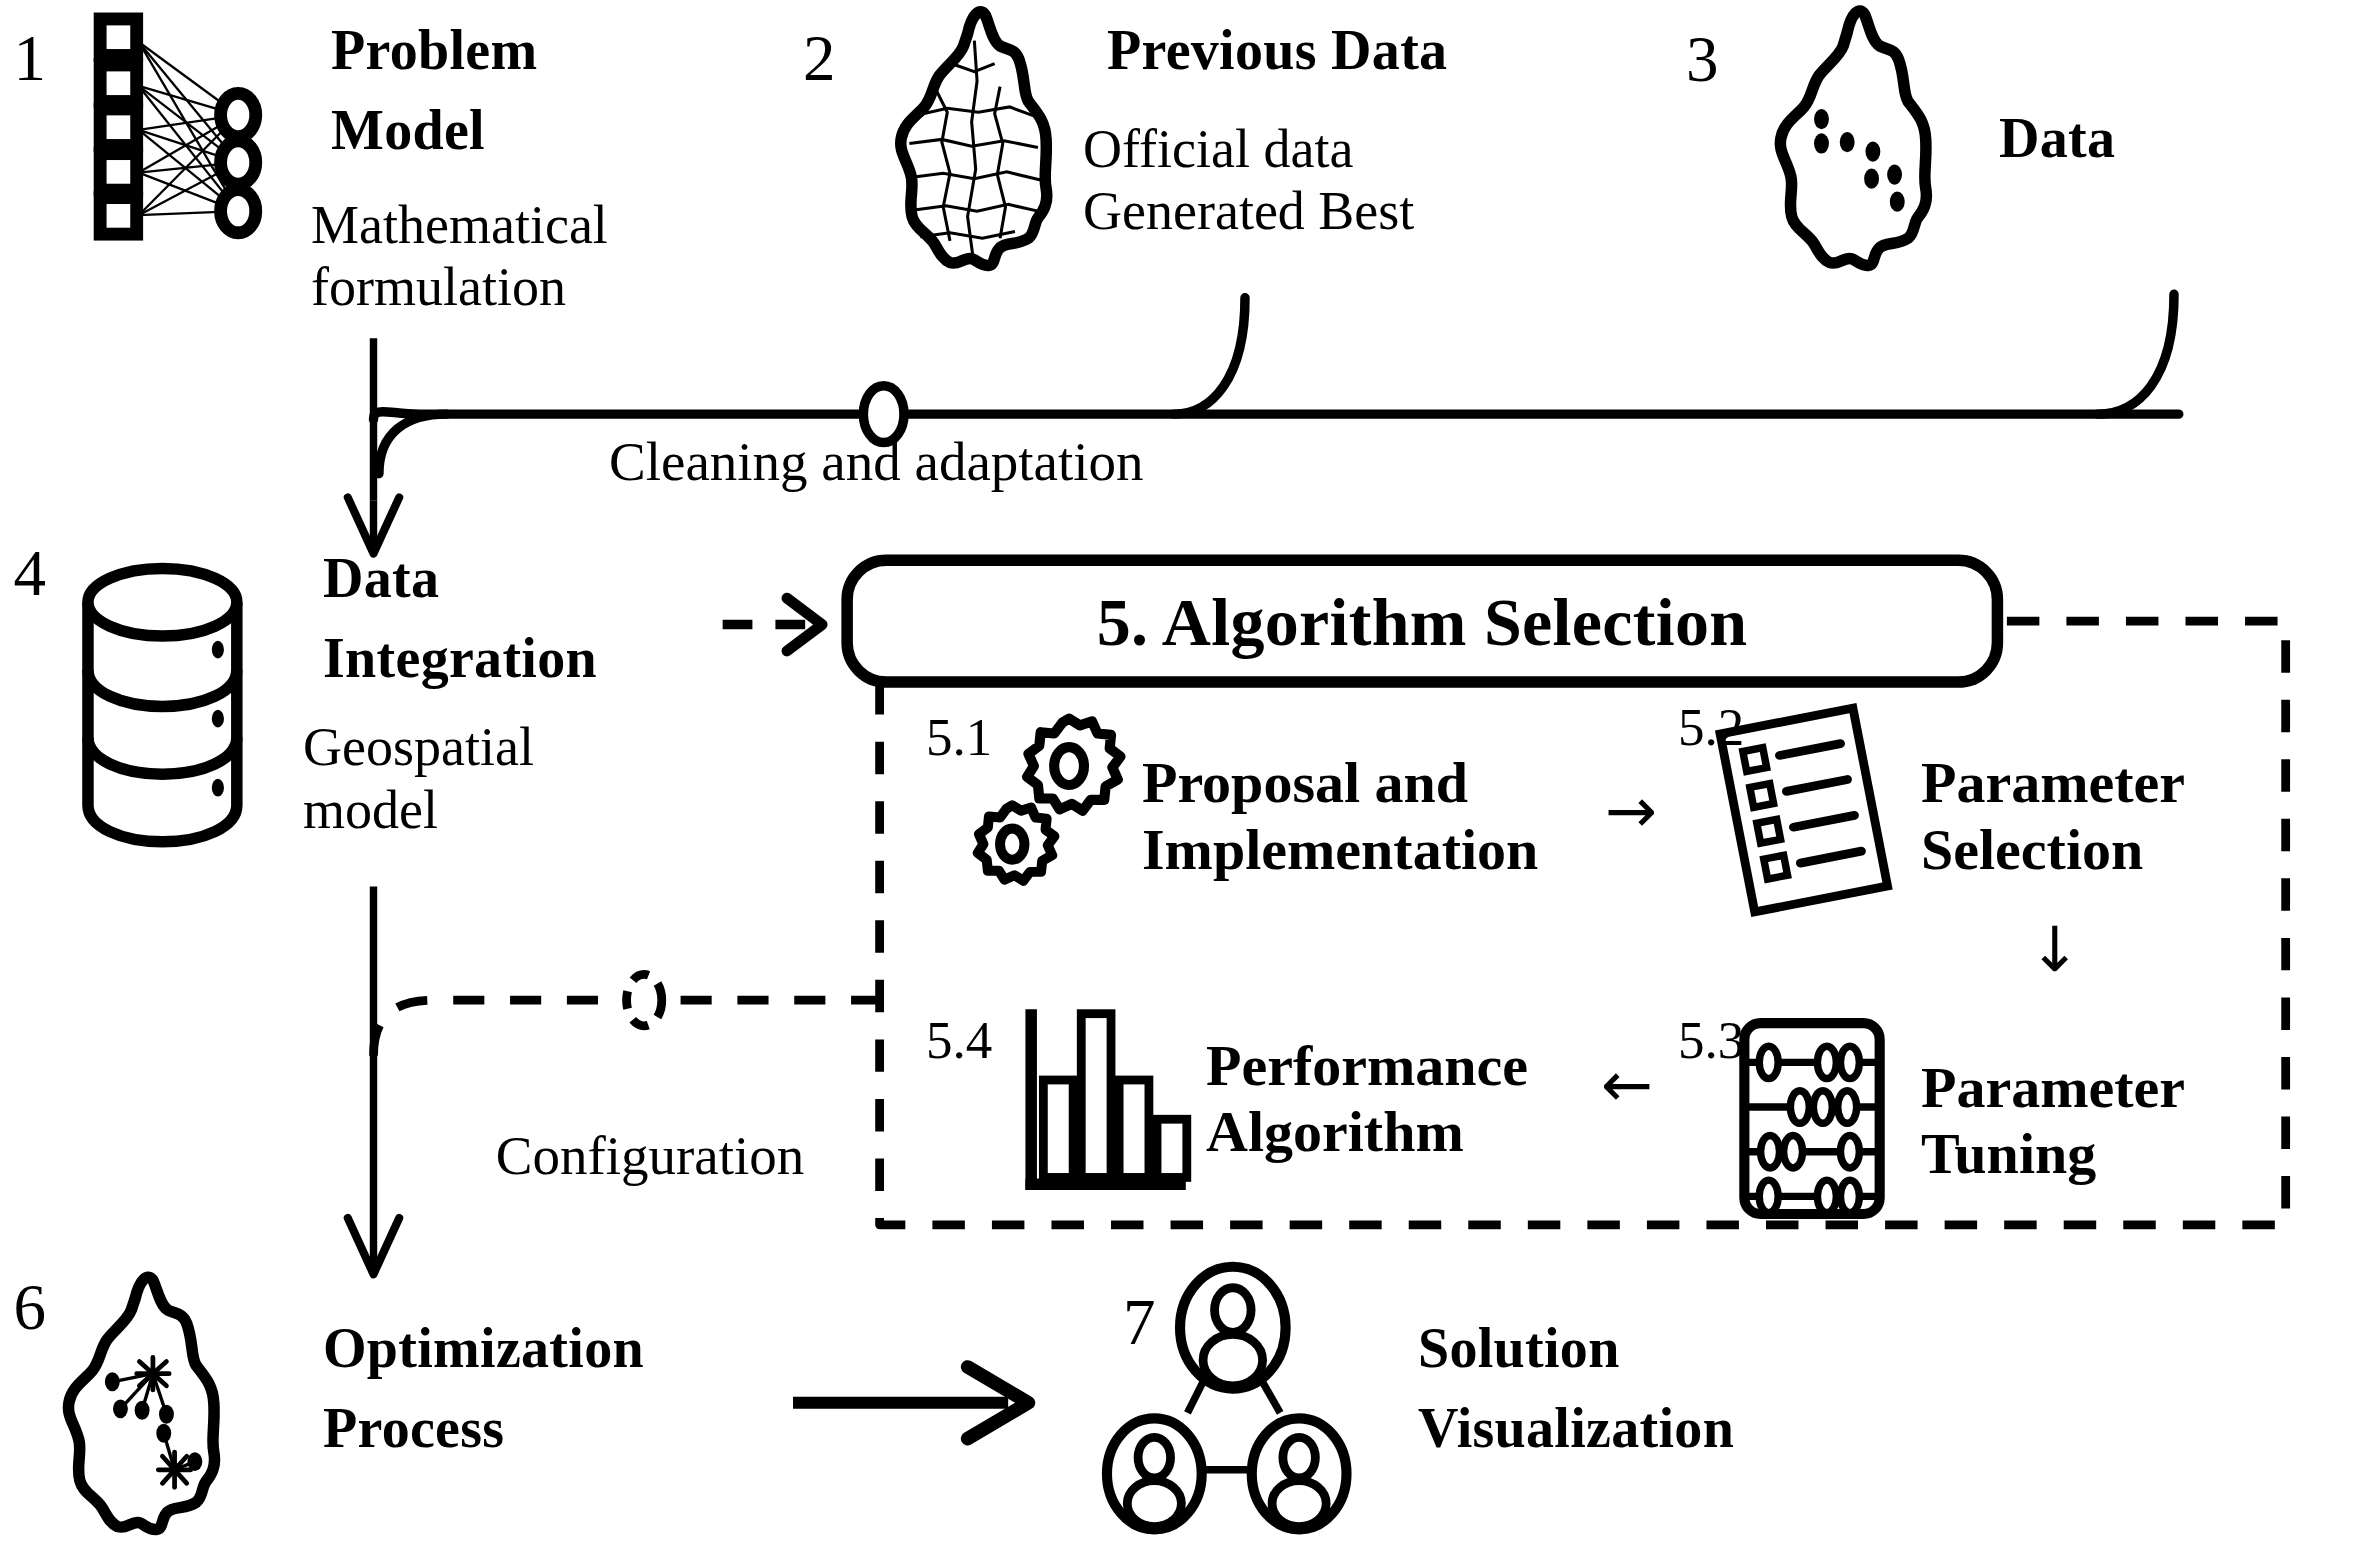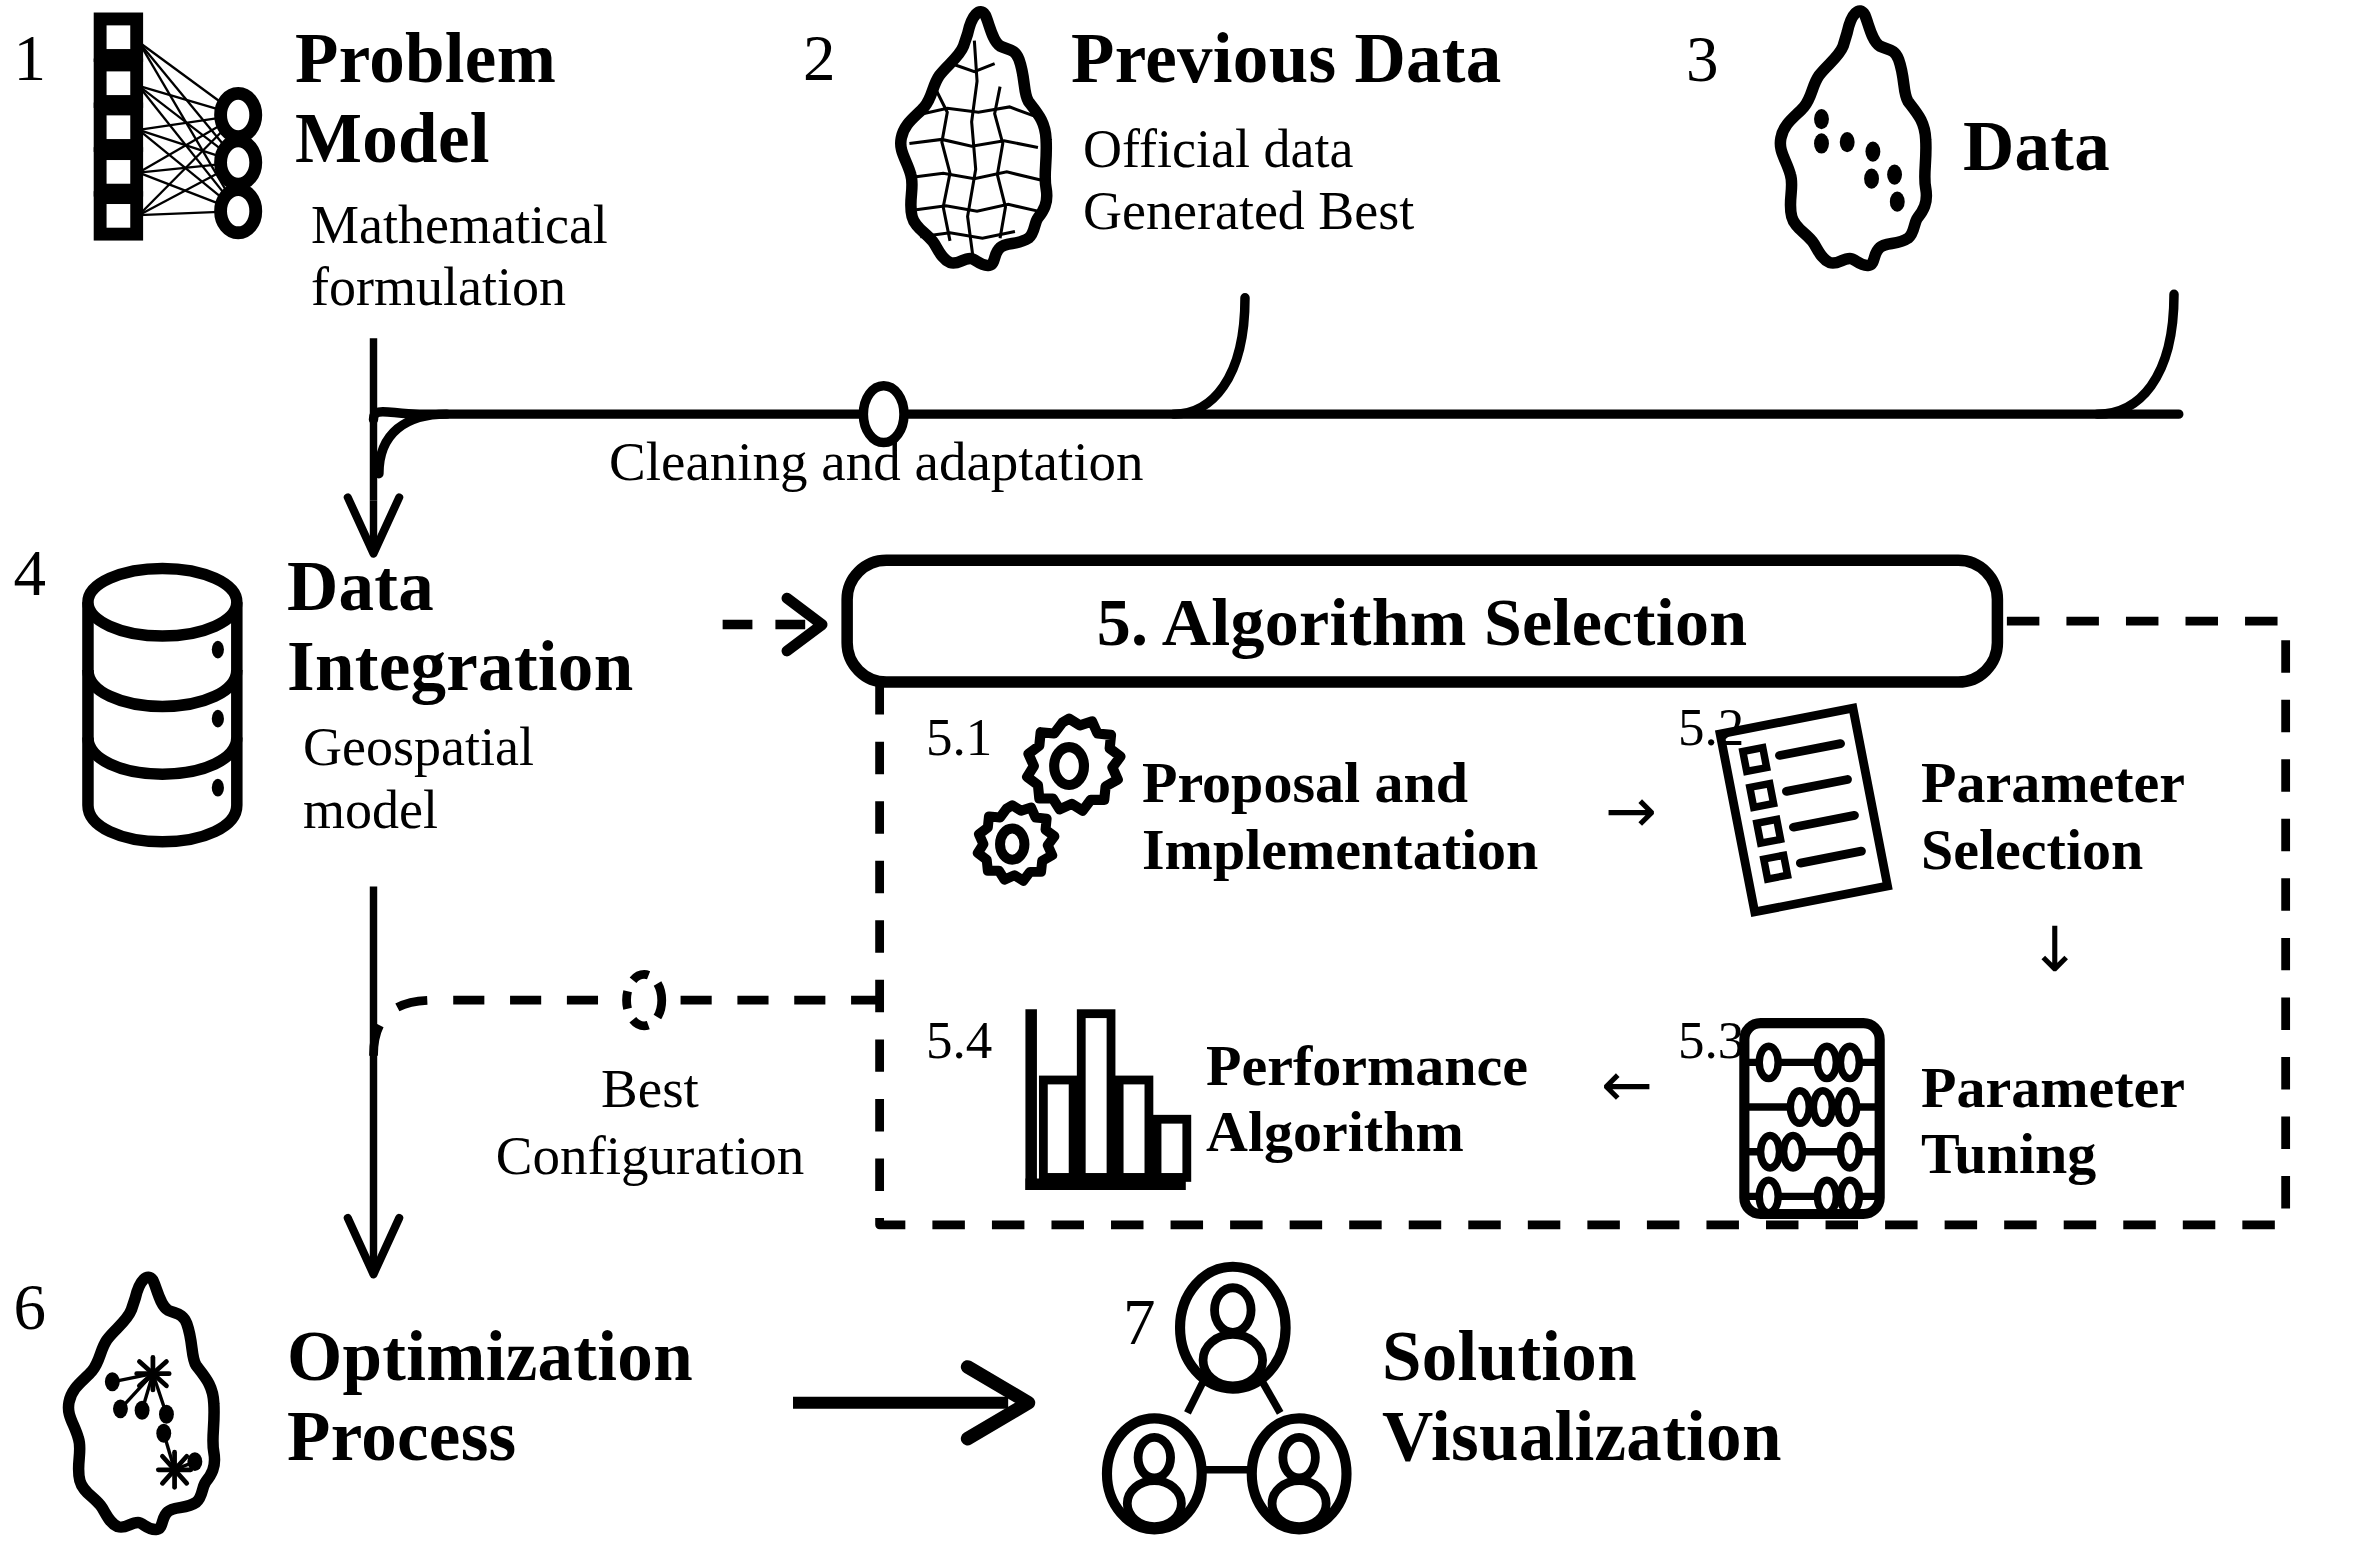--- a/index.html
+++ b/index.html
@@ -30,24 +30,25 @@
     font-weight: 400;
     line-height: 1;
     font-family: "Liberation Serif", "DejaVu Serif", serif;
   }
   .sub-num {
     font-size: 53px;
     font-weight: 400;
     line-height: 1;
   }
   .title-bold {
-    font-size: 71px;
+    font-size: 56px;
     font-weight: bold;
     line-height: 1.08;
     letter-spacing: 0.3px;
+    margin-left: 36px;
   }
   .title-bold-sm {
     font-size: 58px;
     font-weight: bold;
     line-height: 1.12;
   }
   .sub-reg {
     font-size: 54px;
     font-weight: 400;
     line-height: 1.14;
@@ -410,21 +411,20 @@
 
   <div class="abs sub-num" style="left:1678px; top:1014px;">5.3</div>
   <div class="abs title-bold-sm nowrap" style="left:1921px; top:1056px;">Parameter</div>
   <div class="abs title-bold-sm nowrap" style="left:1921px; top:1122px;">Tuning</div>
   <div class="abs arrow-glyph" style="left:1601px; top:1054px;">←</div>
 
   <div class="abs sub-num" style="left:926px; top:1014px;">5.4</div>
   <div class="abs title-bold-sm nowrap" style="left:1206px; top:1034px;">Performance</div>
   <div class="abs title-bold-sm nowrap" style="left:1206px; top:1100px;">Algorithm</div>
 
-  <div class="abs edge-label tc nowrap" style="left:474px; top:1056px; width:352px;">Best</div>
   <div class="abs edge-label tc nowrap" style="left:474px; top:1123px; width:352px;">Configuration</div>
 
   <div class="abs step-num" style="left:13.5px; top:1275px;">6</div>
   <div class="abs title-bold nowrap" style="left:287px; top:1318px;">Optimization</div>
   <div class="abs title-bold nowrap" style="left:287px; top:1398px;text-align:center;">Process</div>
 
   <div class="abs step-num" style="left:1123px; top:1290px;">7</div>
   <div class="abs title-bold nowrap" style="left:1382px; top:1318px;">Solution</div>
   <div class="abs title-bold nowrap" style="left:1382px; top:1398px;">Visualization</div>
 

